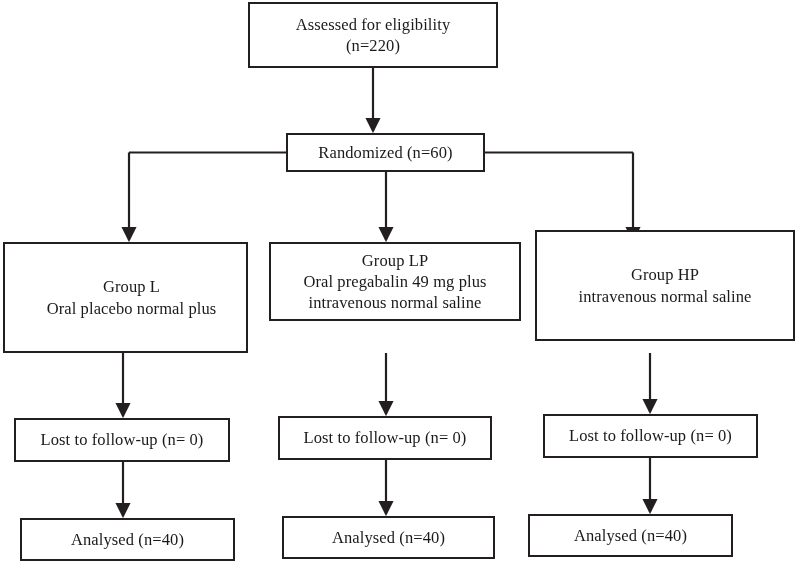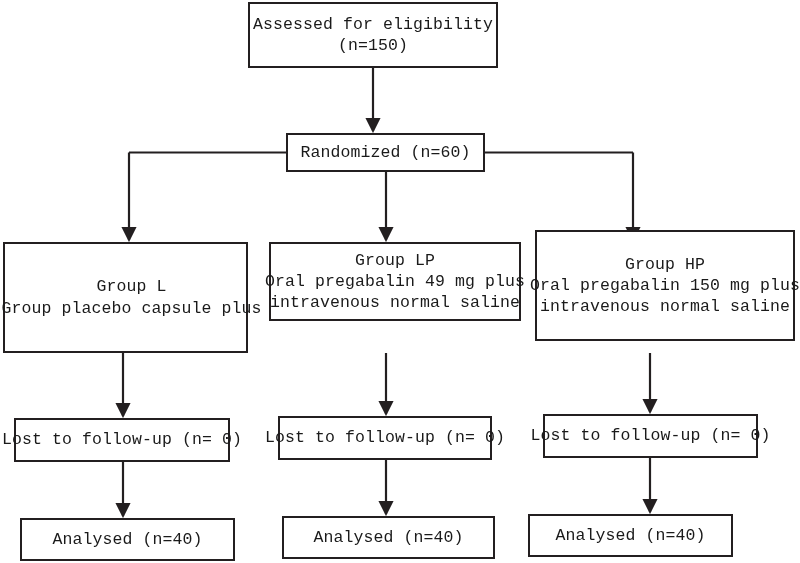--- a/index.html
+++ b/index.html
@@ -34,21 +34,20 @@
     background: #ffffff;
     display: flex;
     flex-direction: column;
     align-items: center;
     justify-content: center;
     text-align: center;
     line-height: 1.28;
     font-size: 16.5px;
     letter-spacing: 0.1px;
     padding: 2px 4px;
-    font-family: Liberation Mono, monospace;
   }
   .node .ln {
     display: block;
     white-space: nowrap;
   }
   
   #node-assessed   { left: 248px; top: 2px;   width: 250px; height: 66px; }
   #node-randomized { left: 286px; top: 133px; width: 199px; height: 39px; }
 
   #node-group-l    { left: 3px;   top: 242px; width: 245px; height: 111px; padding-left: 16px; }
@@ -90,41 +89,40 @@
       <line x1="650" y1="353" x2="650" y2="412" marker-end="url(#arrow)"></line>
 
       <line x1="123" y1="462" x2="123" y2="516" marker-end="url(#arrow)"></line>
       <line x1="386" y1="460" x2="386" y2="514" marker-end="url(#arrow)"></line>
       <line x1="650" y1="458" x2="650" y2="512" marker-end="url(#arrow)"></line>
     </g>
   </svg>
 
   <div class="node" id="node-assessed">
     <span class="ln">Assessed for eligibility</span>
-    <span class="ln">(n=150)</span>
+    <span class="ln">(n=220)</span>
   </div>
 
   <div class="node" id="node-randomized">
     <span class="ln">Randomized (n=60)</span>
   </div>
 
   <div class="node" id="node-group-l">
     <span class="ln">Group L</span>
-    <span class="ln">Group placebo capsule plus</span>
+    <span class="ln">Oral placebo normal plus</span>
   </div>
 
   <div class="node" id="node-group-lp">
     <span class="ln">Group LP</span>
     <span class="ln">Oral pregabalin 49 mg plus</span>
     <span class="ln">intravenous normal saline</span>
   </div>
 
   <div class="node" id="node-group-hp">
     <span class="ln">Group HP</span>
-    <span class="ln">Oral pregabalin 150 mg plus</span>
     <span class="ln">intravenous normal saline</span>
   </div>
 
   <div class="node" id="node-ltfu-l">
     <span class="ln">Lost to follow-up (n= 0)</span>
   </div>
 
   <div class="node" id="node-ltfu-lp">
     <span class="ln">Lost to follow-up (n= 0)</span>
   </div>

